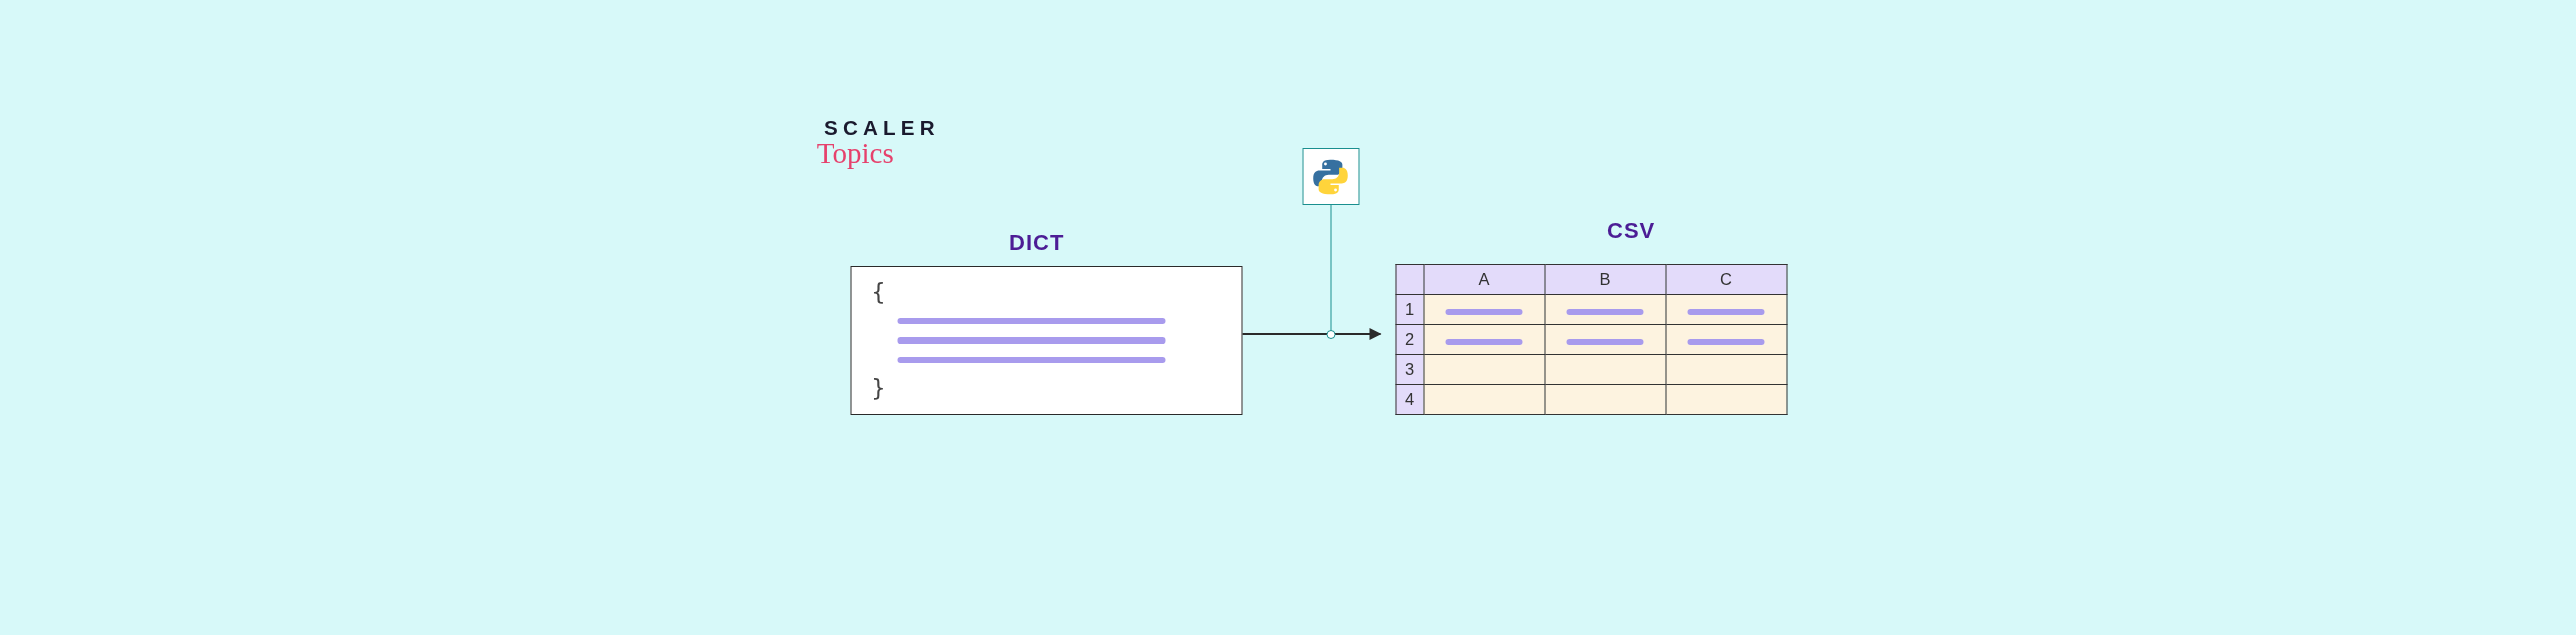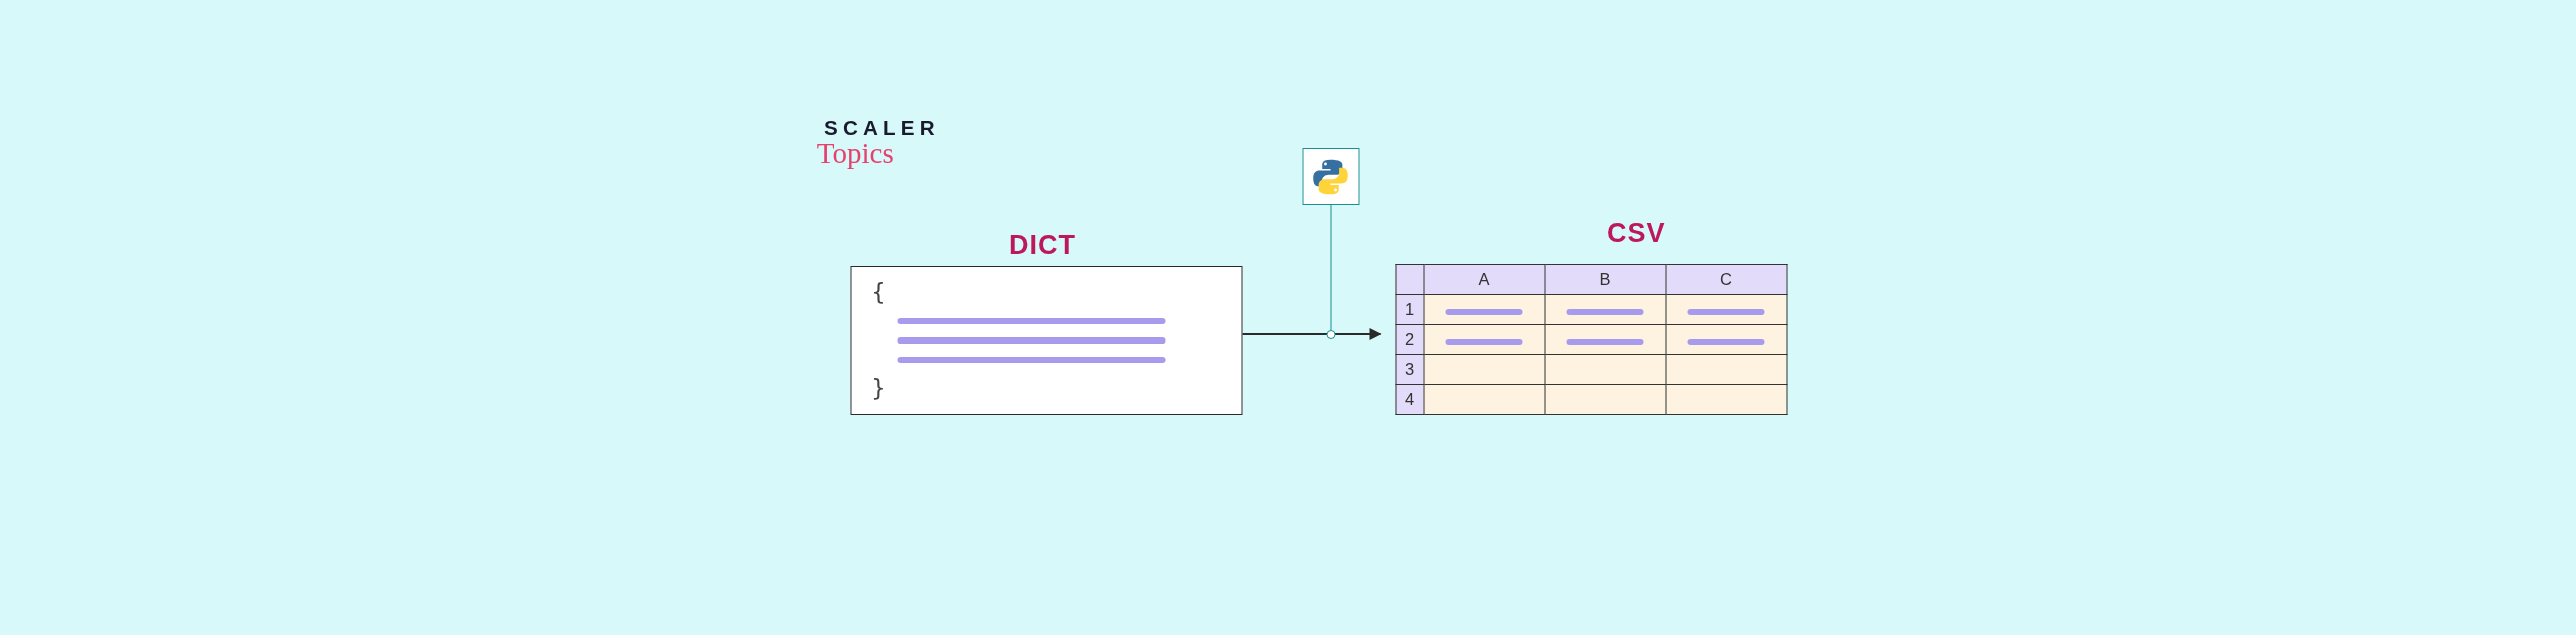--- a/index.html
+++ b/index.html
@@ -34,23 +34,23 @@
 .logo-bottom {
   font-family: 'Brush Script MT', cursive;
   font-size: 29px;
   color: #e6416c;
   margin-top: -3.1px;
   position: relative;
   left: -7.2px;
 }
 .dict-label, .csv-label {
   position: absolute;
-  font-size: 27px;
+  font-size: 22px;
   font-weight: 700;
-  color: #be185d;
+  color: #4c1d95;
   letter-spacing: 1px;
 }
 .dict-label { left: 185px; top: 144px; }
 .csv-label  { left: 783px; top: 132px; }
 
 .dict-box {
   position: absolute;
   left: 26px;
   top: 180px;
   width: 392px;

